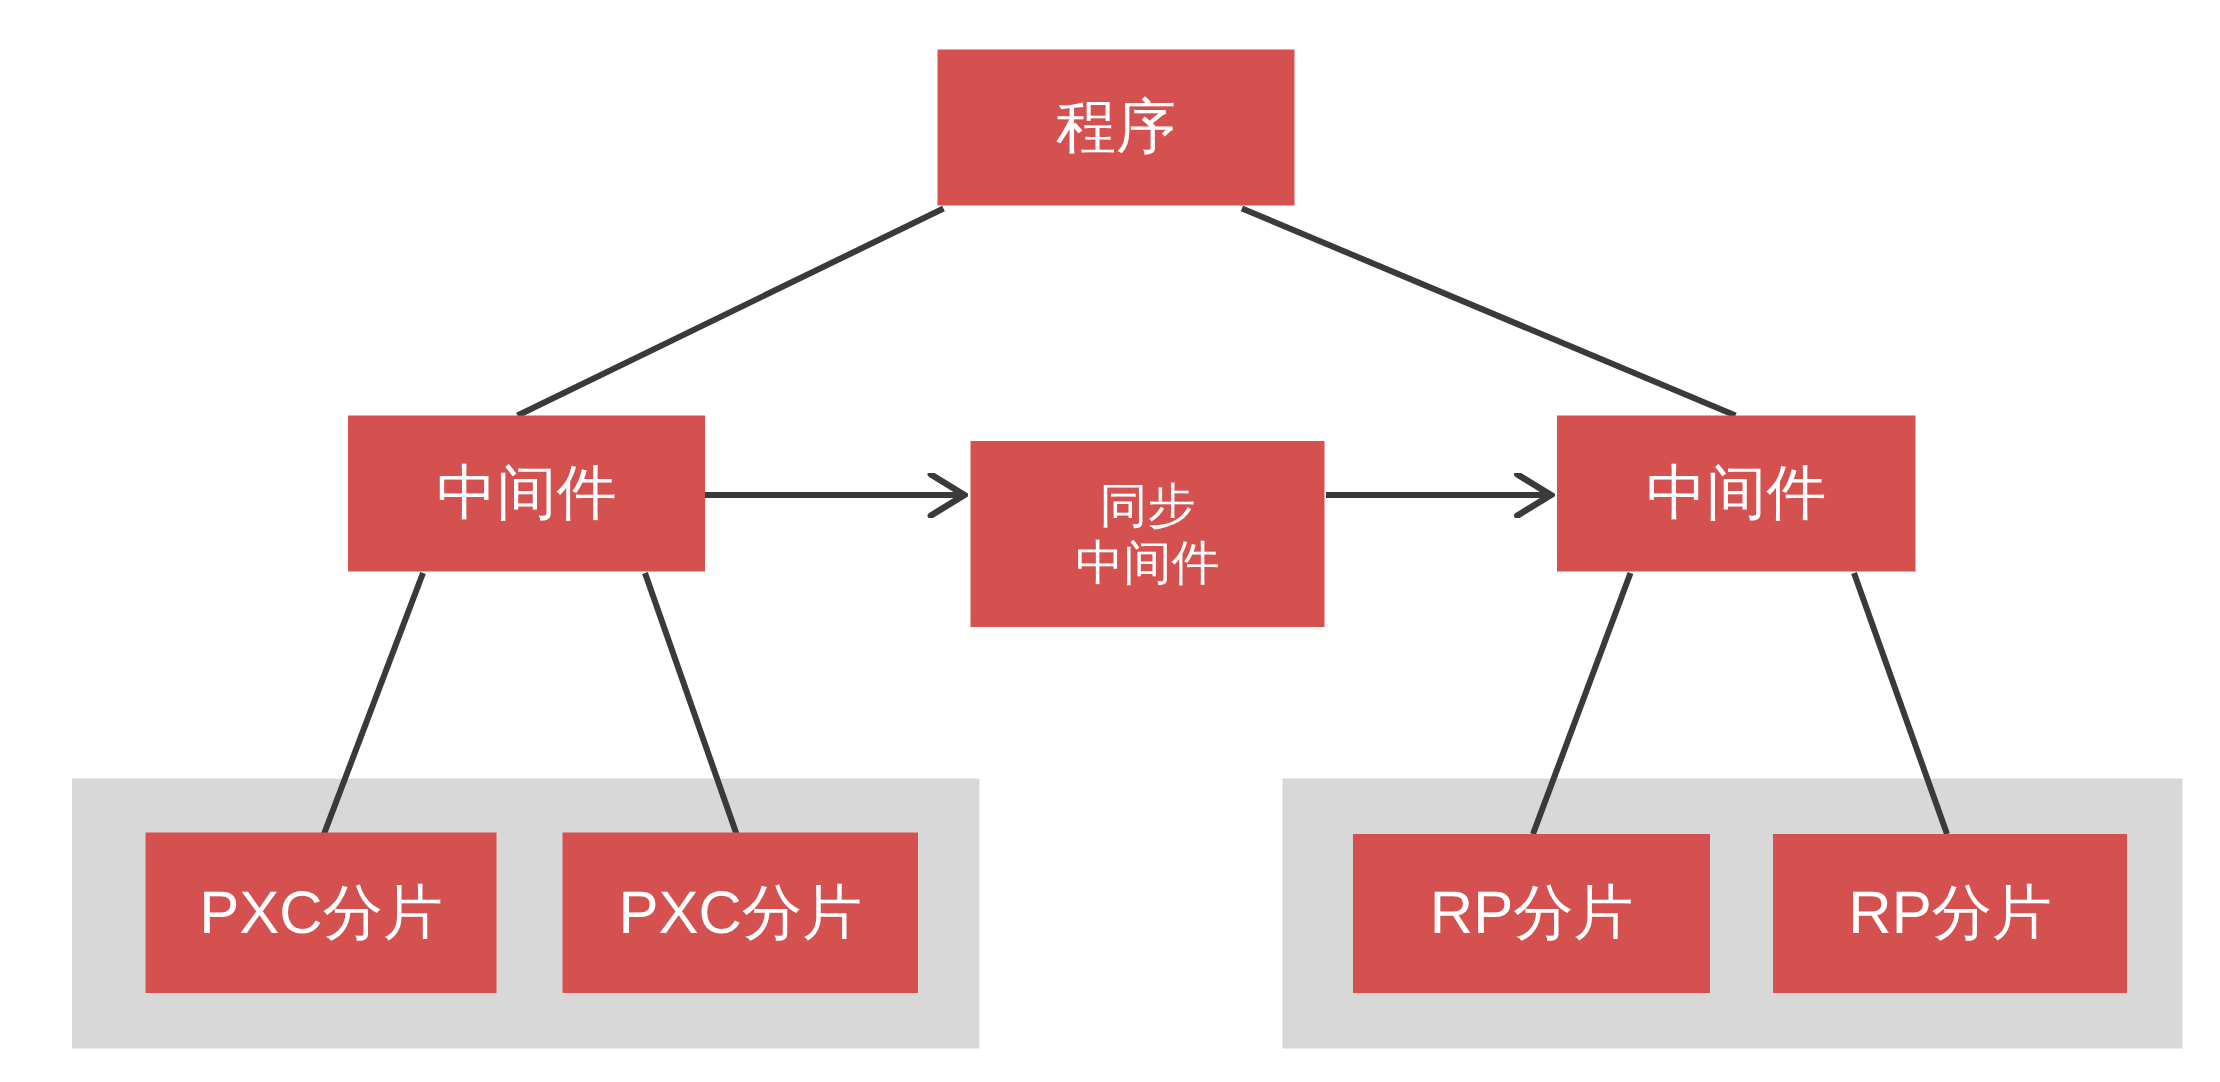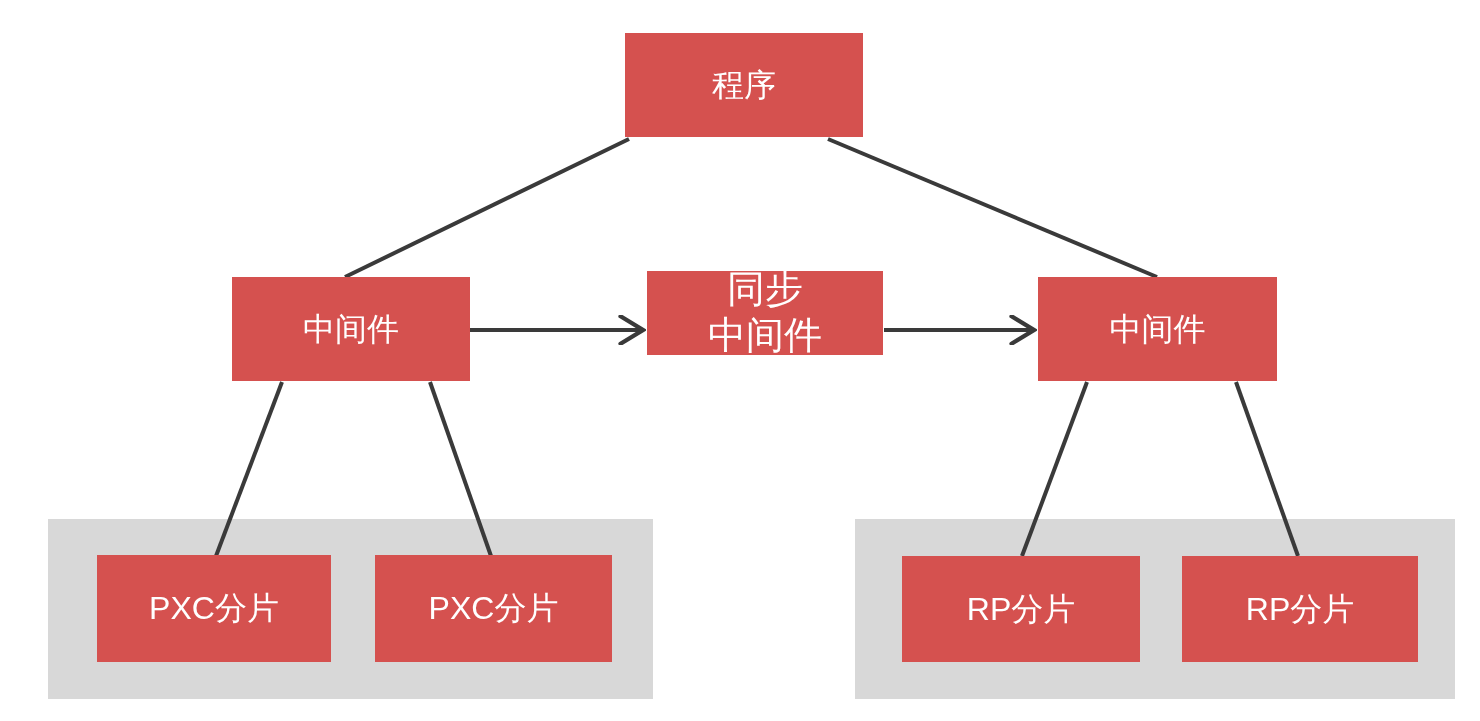--- a/index.html
+++ b/index.html
@@ -24,28 +24,28 @@
     z-index: 2;
   }
   .node {
     position: absolute;
     background: #d5514f;
     color: #ffffff;
     display: flex;
     align-items: center;
     justify-content: center;
     text-align: center;
-    font-size: 32px;
+    font-size: 40px;
     line-height: 1.2;
     white-space: pre-line;
     z-index: 3;
   }
   #node-program          { left: 625px;  top: 33px;  width: 238px; height: 104px; }
   #node-middleware-left  { left: 232px;  top: 277px; width: 238px; height: 104px; }
-  #node-middleware-sync  { left: 647px;  top: 271px; width: 236px; height: 84px; font-size: 38px; }
+  #node-middleware-sync  { left: 647px;  top: 294px; width: 236px; height: 124px; font-size: 32px; }
   #node-middleware-right { left: 1038px; top: 277px; width: 239px; height: 104px; }
   #node-pxc-shard-1      { left: 97px;   top: 555px; width: 234px; height: 107px; }
   #node-pxc-shard-2      { left: 375px;  top: 555px; width: 237px; height: 107px; }
   #node-rp-shard-1       { left: 902px;  top: 556px; width: 238px; height: 106px; }
   #node-rp-shard-2       { left: 1182px; top: 556px; width: 236px; height: 106px; }
 </style>
 </head>
 <body>
 
 <div class="canvas">

